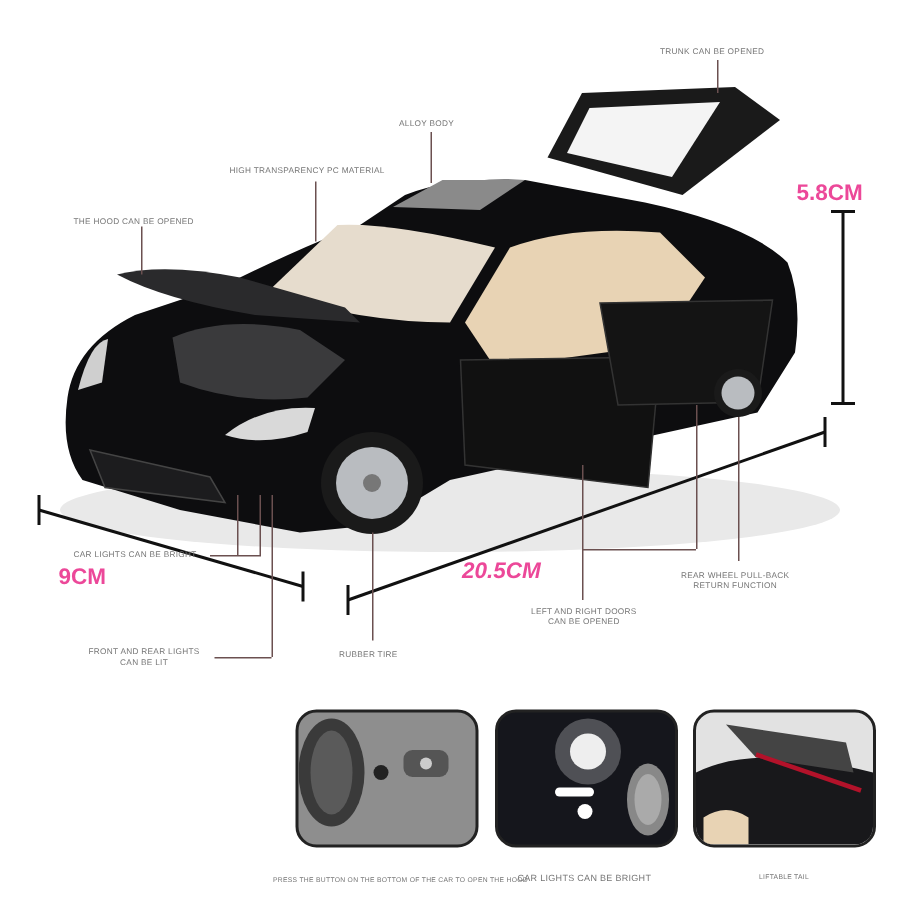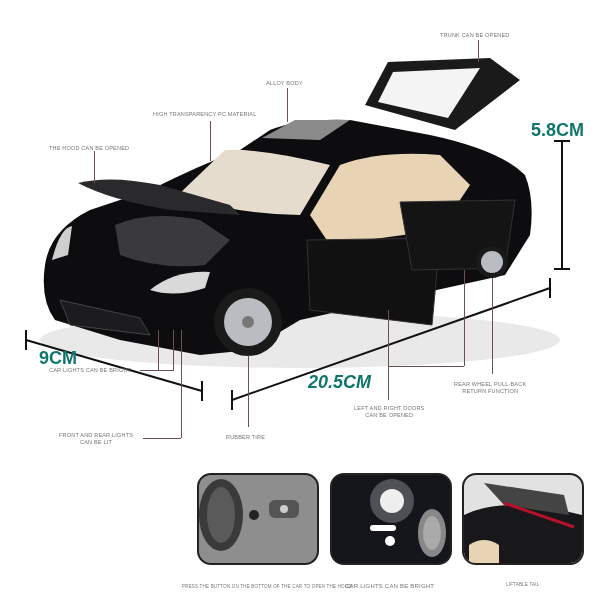--- a/index.html
+++ b/index.html
@@ -1,18 +1,18 @@
 <!DOCTYPE html>
 <html><head>
 <meta charset="utf-8">
 <style>
   html,body{margin:0;padding:0;background:#fff;}
   body{width:600px;height:600px;position:relative;overflow:hidden;font-family:"Liberation Sans",sans-serif;}
   .lbl{position:absolute;font-size:5.5px;color:#777;letter-spacing:0.2px;text-align:center;white-space:nowrap;line-height:7px;}
-  .dim{position:absolute;font-weight:bold;color:#0f766e;font-size:18px;font-family:"Liberation Sans",sans-serif;}
+  .dim{position:absolute;font-weight:bold;color:#ec4899;font-size:15px;font-family:"Liberation Sans",sans-serif;}
   .vline{position:absolute;width:1px;background:#6b5050;}
   .hline{position:absolute;height:1px;background:#6b5050;}
   .thumb{position:absolute;top:473px;width:118px;height:88px;border-radius:14px;border:2px solid #222;overflow:hidden;}
   svg{position:absolute;left:0;top:0;}
 </style>
 </head>
 <body>
 
 <svg width="600" height="600">
 
@@ -88,21 +88,21 @@
 <div class="lbl" style="left:354px;top:405px;">
   <div>LEFT AND RIGHT DOORS</div>
   <div>CAN BE OPENED</div>
 </div>
 <div class="lbl" style="left:454px;top:381px;">
   <div>REAR WHEEL PULL-BACK</div>
   <div>RETURN FUNCTION</div>
 </div>
 
 <div class="dim" style="left:531px;top:120px;">5.8CM</div>
-<div class="dim" style="left:39px;top:348px;">9CM</div>
+<div class="dim" style="left:39px;top:376px;">9CM</div>
 <div class="dim" style="left:308px;top:372px;font-style:italic;">20.5CM</div>
 
 <div class="thumb" style="left:197px;background:#8e8e8e;">
   <svg width="118" height="88">
       <ellipse cx="22" cy="40" rx="22" ry="36" fill="#3a3a3a"></ellipse>
       <ellipse cx="22" cy="40" rx="14" ry="28" fill="#5a5a5a"></ellipse>
       <rect x="70" y="25" width="30" height="18" rx="6" fill="#555"></rect>
       <circle cx="85" cy="34" r="4" fill="#ccc"></circle>
       <circle cx="55" cy="40" r="5" fill="#222"></circle>
     </svg>

